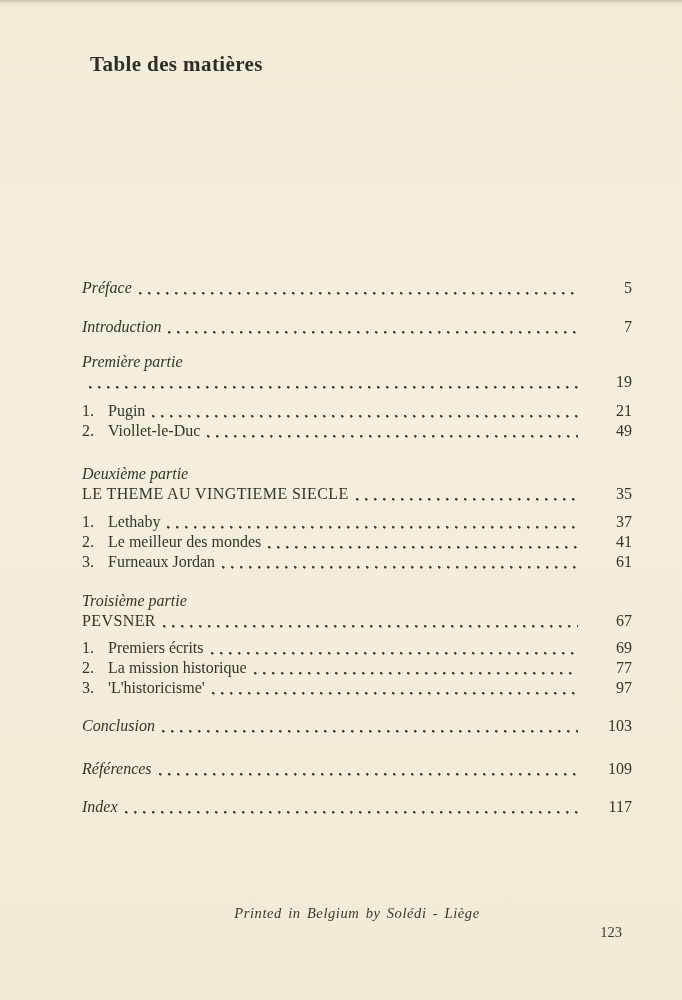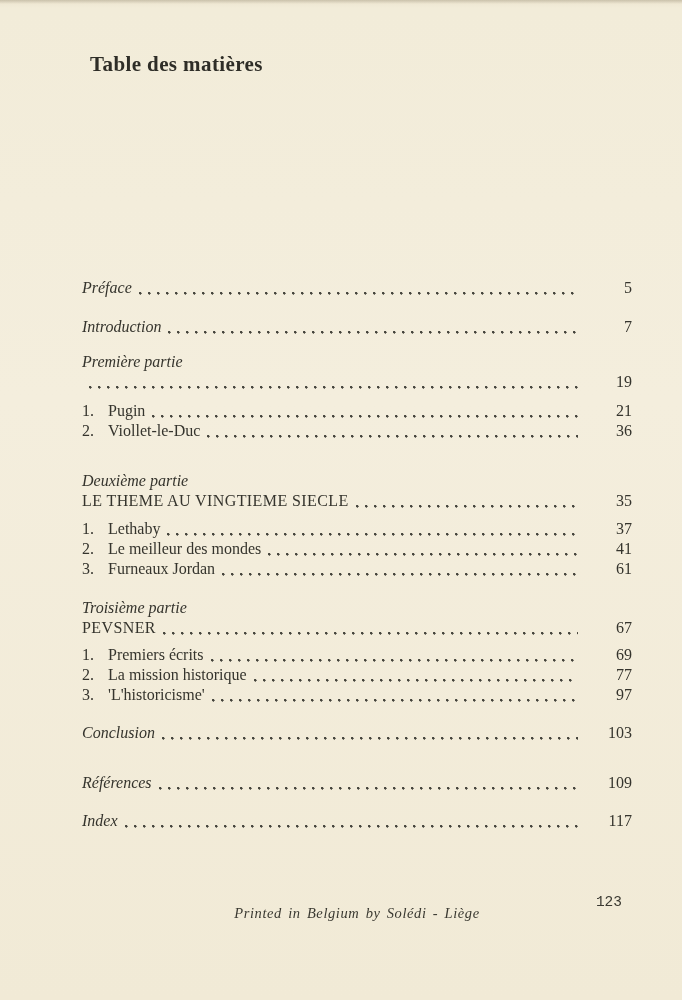--- a/index.html
+++ b/index.html
@@ -63,44 +63,43 @@
     background-size: 9px 3px;
     background-repeat: repeat-x;
   }
   .pagenum {
     flex: none;
     width: 54px;
     text-align: right;
   }
   .mt-19 { margin-top: 19px; }
   .mt-18 { margin-top: 18px; }
-  .mt-17 { margin-top: 30px; }
+  .mt-17 { margin-top: 23px; }
   .mt-15 { margin-top: 15px; }
   .items-9 { margin-top: 9px; }
   .items-8 { margin-top: 8px; }
   .items-7 { margin-top: 7px; }
   .printer {
     position: absolute;
     top: 905px;
     left: 82px;
     width: 550px;
     text-align: center;
     font-style: italic;
     font-size: 14.5px;
     letter-spacing: 0.6px;
     word-spacing: 2px;
     color: #3a3931;
   }
   .folio {
     position: absolute;
-    top: 894px;
+    top: 924px;
     right: 60px;
     font-size: 14.5px;
     color: #3a3931;
-    font-family: Liberation Mono, monospace;
   }
 </style>
 </head>
 <body>
 
 <div class="page">
 
   <h1 class="title">Table des matières</h1>
 
   <div class="toc">
@@ -127,21 +126,21 @@
         <div class="row">
           <span class="num">1.</span>
           <span class="label">Pugin</span>
           <span class="leader"></span>
           <span class="pagenum">21</span>
         </div>
         <div class="row">
           <span class="num">2.</span>
           <span class="label">Viollet-le-Duc</span>
           <span class="leader"></span>
-          <span class="pagenum">36</span>
+          <span class="pagenum">49</span>
         </div>
       </div>
     </div>
 
     <div class="part mt-17">
       <div class="label italic">Deuxième partie</div>
       <div class="row">
         <span class="label caps">LE THEME AU VINGTIEME SIECLE</span>
         <span class="leader"></span>
         <span class="pagenum">35</span>

